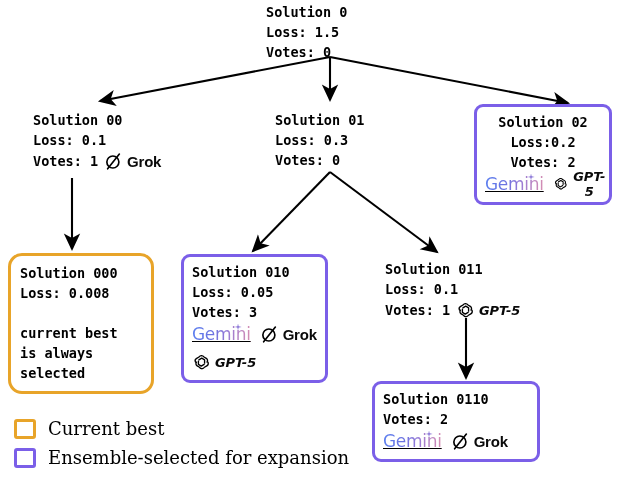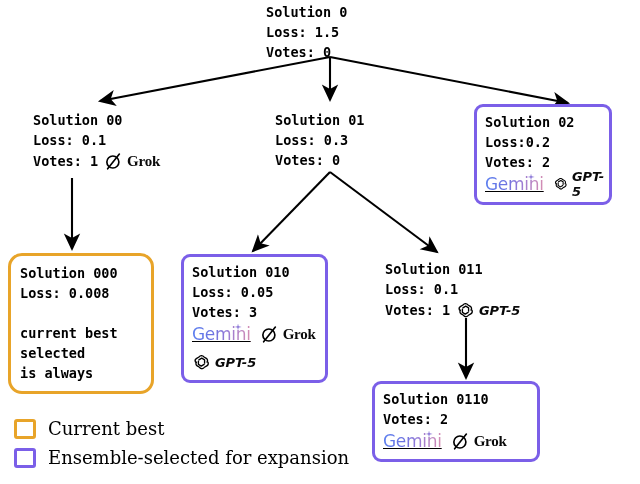--- a/index.html
+++ b/index.html
@@ -35,21 +35,21 @@
   .gemini .spark:before,.gemini .spark:after{
     content:"";position:absolute;background:#8E7BD8;
   }
   .gemini .spark:before{left:2.6px;top:0;width:1.6px;height:7px;
     clip-path:polygon(50% 0,100% 50%,50% 100%,0 50%);}
   .gemini .spark:after{left:0;top:2.6px;width:7px;height:1.6px;
     clip-path:polygon(0 50%,50% 0,100% 50%,50% 100%);}
 
   
   .grok{display:flex;align-items:center;gap:4px;}
-  .grok .label{font-family:Liberation Serif, serif;font-size:15px;font-weight:600;color:#0a0a0a;letter-spacing:-0.2px;}
+  .grok .label{font-family:Liberation Sans, sans-serif;font-size:15px;font-weight:600;color:#0a0a0a;letter-spacing:-0.2px;}
 
   
   .gpt{display:flex;align-items:center;gap:4px;font-style:italic;}
   .gpt .label{font-family:"DejaVu Sans",sans-serif;font-size:13px;font-weight:700;color:#0a0a0a;letter-spacing:-0.1px;}
 
   
   .legend{position:absolute;left:14px;top:414px;}
   .legend-item{display:flex;align-items:center;gap:12px;height:29px;}
   .swatch{width:22px;height:20px;box-sizing:border-box;border-radius:3px;background:#fff;}
   .sw-orange{border:3.5px solid #E8A429;}
@@ -114,21 +114,21 @@
       </span>
     </div>
   </div>
 
   <div class="node" style="left:275px;top:110px;">
     <div class="line">Solution 01</div>
     <div class="line">Loss: 0.3</div>
     <div class="line">Votes: 0</div>
   </div>
 
-  <div class="node boxed" style="left:474px;top:104px;width:138px;">
+  <div class="node boxed" style="left:474px;top:104px;width:138px;text-align:center;">
     <div class="line">Solution 02</div>
     <div class="line">Loss:0.2</div>
     <div class="line">Votes: 2</div>
     <div class="brandrow">
       <span class="gemini">
         <span class="txt">Gemini</span>
         <span class="spark"></span>
       </span>
       <span class="gpt">
         <svg width="18" height="18" viewBox="0 0 24 24">
@@ -144,22 +144,22 @@
         <span class="label">GPT-5</span>
       </span>
     </div>
   </div>
 
   <div class="node boxed-orange" style="left:8px;top:253px;width:146px;">
     <div class="line">Solution 000</div>
     <div class="line">Loss: 0.008</div>
     <div class="line">&nbsp;</div>
     <div class="line">current best</div>
+    <div class="line">is always</div>
     <div class="line">selected</div>
-    <div class="line">is always</div>
   </div>
 
   <div class="node boxed" style="left:181px;top:254px;width:147px;">
     <div class="line">Solution 010</div>
     <div class="line">Loss: 0.05</div>
     <div class="line">Votes: 3</div>
     <div class="brandrow">
       <span class="gemini">
         <span class="txt">Gemini</span>
         <span class="spark"></span>

